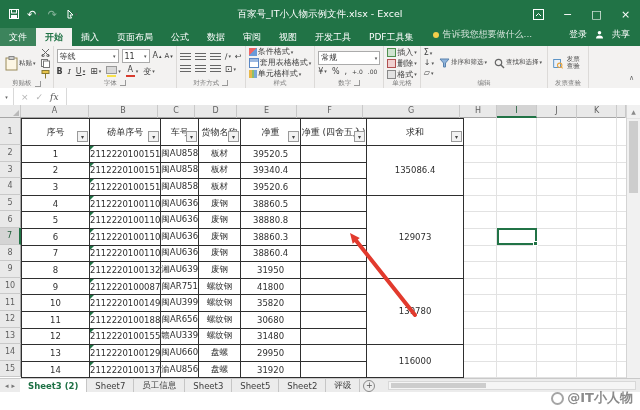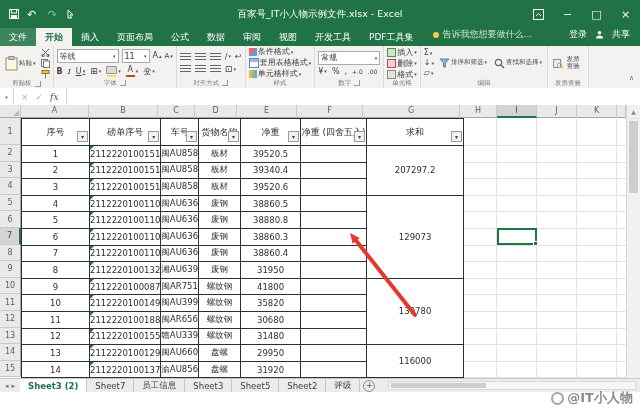--- a/index.html
+++ b/index.html
@@ -488,21 +488,21 @@
           </tr>
         </thead>
         <tbody>
           <tr style="height: 16.6px;">
             <td>1</td>
             <td>2112220100151<span class="tri"></span></td>
             <td>闽AU858</td>
             <td>板材</td>
             <td>39520.5</td>
             <td></td>
-            <td class="gsum" rowspan="3">207297.2</td>
+            <td class="gsum" rowspan="3">135086.4</td>
           </tr>
           <tr style="height: 16.6px;">
             <td>2</td>
             <td>2112220100151<span class="tri"></span></td>
             <td>闽AU858</td>
             <td>板材</td>
             <td>39340.4</td>
             <td></td>
           </tr>
           <tr style="height: 16.6px;">

